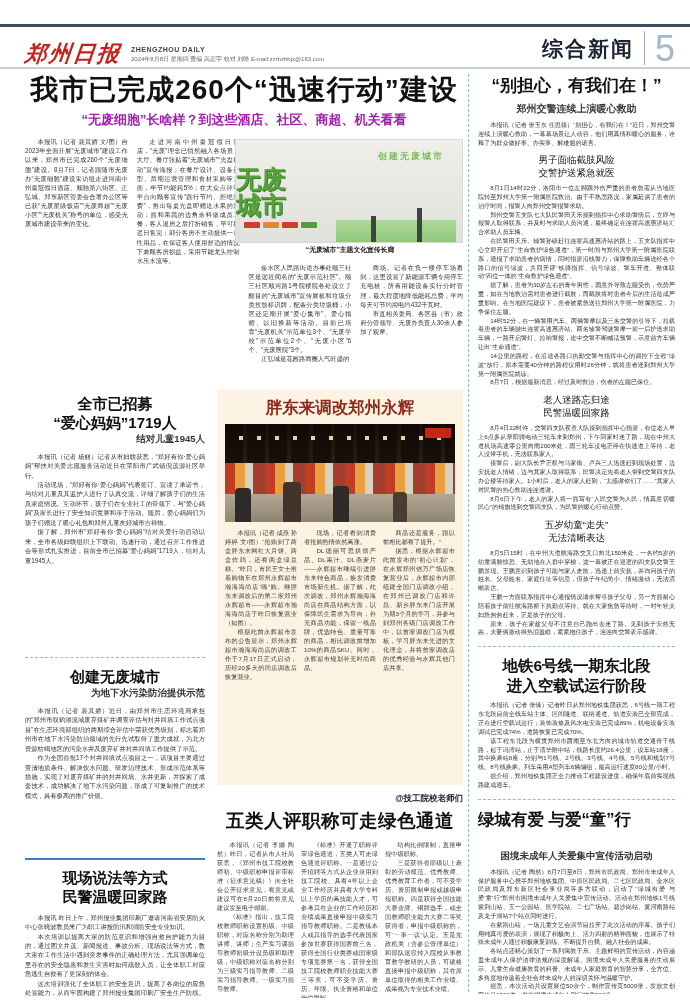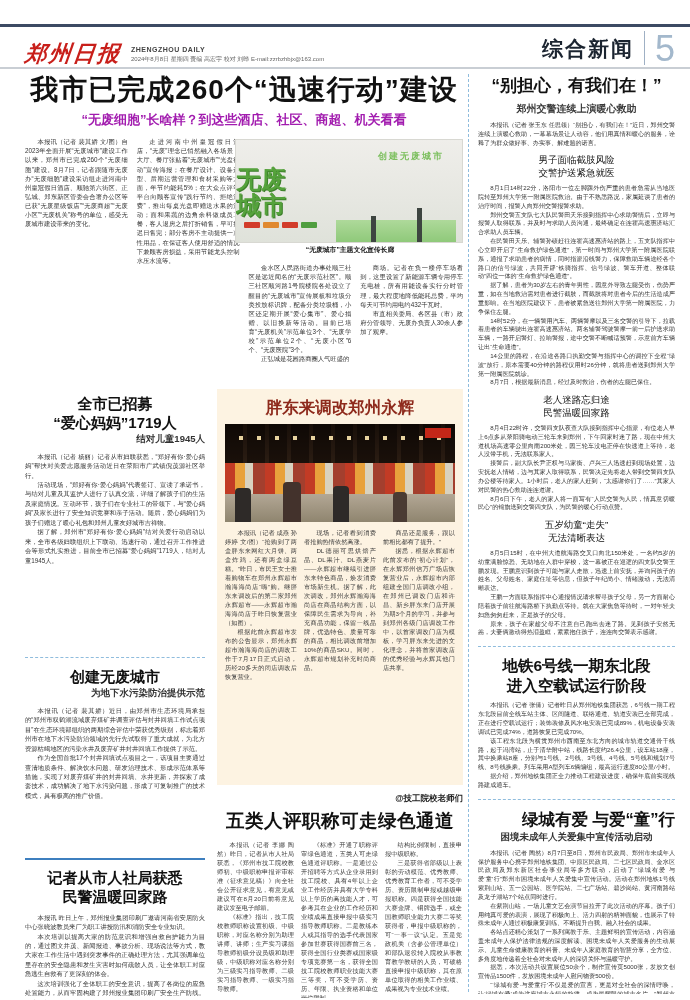--- a/index.html
+++ b/index.html
@@ -76,22 +76,22 @@
   
   .vsep{position:absolute;left:468px;top:74px;height:918px;border-left:1px dashed #8fbcdd;}
   .right-col{position:absolute;left:478px;top:74px;width:197px;height:920px;overflow:hidden;}
   .rc-title{font-size:17px;font-weight:bold;text-align:center;color:#111;}
   .rc-sub{font-size:10px;font-weight:bold;text-align:center;color:#3a3a3a;margin-top:5px;}
   .rc-body{font-size:6.1px;line-height:1.45;color:#333;margin-top:5px;}
   .rc-subhead{font-size:9.5px;font-weight:normal;text-align:center;color:#111;line-height:1.3;margin:7px 0 4px 0;}
   .metro{border-top:1px dashed #8fbcdd;margin-top:9px;padding-top:9px;}
   .metro-title{font-size:15.5px;font-weight:bold;text-align:center;color:#111;line-height:1.3;}
   .love{border-top:1px dashed #8fbcdd;margin-top:9px;padding-top:9px;}
-  .love-title{font-size:16.5px;font-weight:bold;text-align:right;color:#111;}
-  .love-sub{font-size:9.5px;font-weight:bold;text-align:center;color:#333;margin-top:0;}
+  .love-title{font-size:16.5px;font-weight:bold;text-align:left;color:#111;}
+  .love-sub{font-size:9.5px;font-weight:bold;text-align:center;color:#333;margin-top:19px;}
 </style>
 </head>
 <body>
 
 <div class="page">
 
   <div class="topline"></div>
   <div class="hdr">
     <div class="logo">郑州日报</div>
     <div class="hdr-meta">
@@ -163,21 +163,21 @@
             <div>创建无废城市</div>
           </div>
           <div class="bx-sub">为地下水污染防治提供示范</div>
           <div class="bx-body">
               <p class="para">本报讯（记者 裴其娇）近日，由郑州市生态环境局承担的“郑州市双鹤湖流域废弃煤矿井调查评估与封井回填工作试点项目”在生态环境部组织的两期综合评估中荣获优秀级别，标志着郑州市在地下水污染防治领域的先行先试取得了重大成就，为北方资源枯竭地区的污染水井及废弃矿井封井回填工作提供了示范。</p>
               <p class="para">作为全国首批17个封井回填试点项目之一，该项目主要通过查清地质条件、解决饮水问题、研发治理技术、形成示范体系等措施，实现了对废弃煤矿井的封井回填、水井更新，并探索了成套技术，成功解决了地下水污染问题，形成了可复制推广的技术模式，具有极高的推广价值。</p>
             </div>
         </div>
         <div class="news-box box-train">
           <div class="bx-title">
-            <div>记者从市人社局获悉</div>
+            <div>现场说法等方式</div>
             <div>民警温暖回家路</div>
           </div>
           <div class="bx-body">
               <p class="para">本报讯 昨日上午，郑州报业集团印刷厂邀请河南省安居防火中心张晓波教员来厂为职工讲授防汛和消防安全专业知识。</p>
               <p class="para">本次培训以提高大家的防范意识和增强自救自护能力为目的，通过图文并茂、新闻报道、事故分析、现场说法等方式，教大家在工作生活中遇到突发事件的正确处理方法，尤其强调单位里存在的安全隐患和发生灾害时如何疏散人员，让全体职工对应急逃生自救有了更深刻的体会。</p>
               <p class="para">这次培训强化了全体职工的安全意识，提高了各岗位的应急处置能力，从而牢固构建了郑州报业集团印刷厂安全生产防线。（张冠楠）</p>
             </div>
         </div>
       </div>
 

